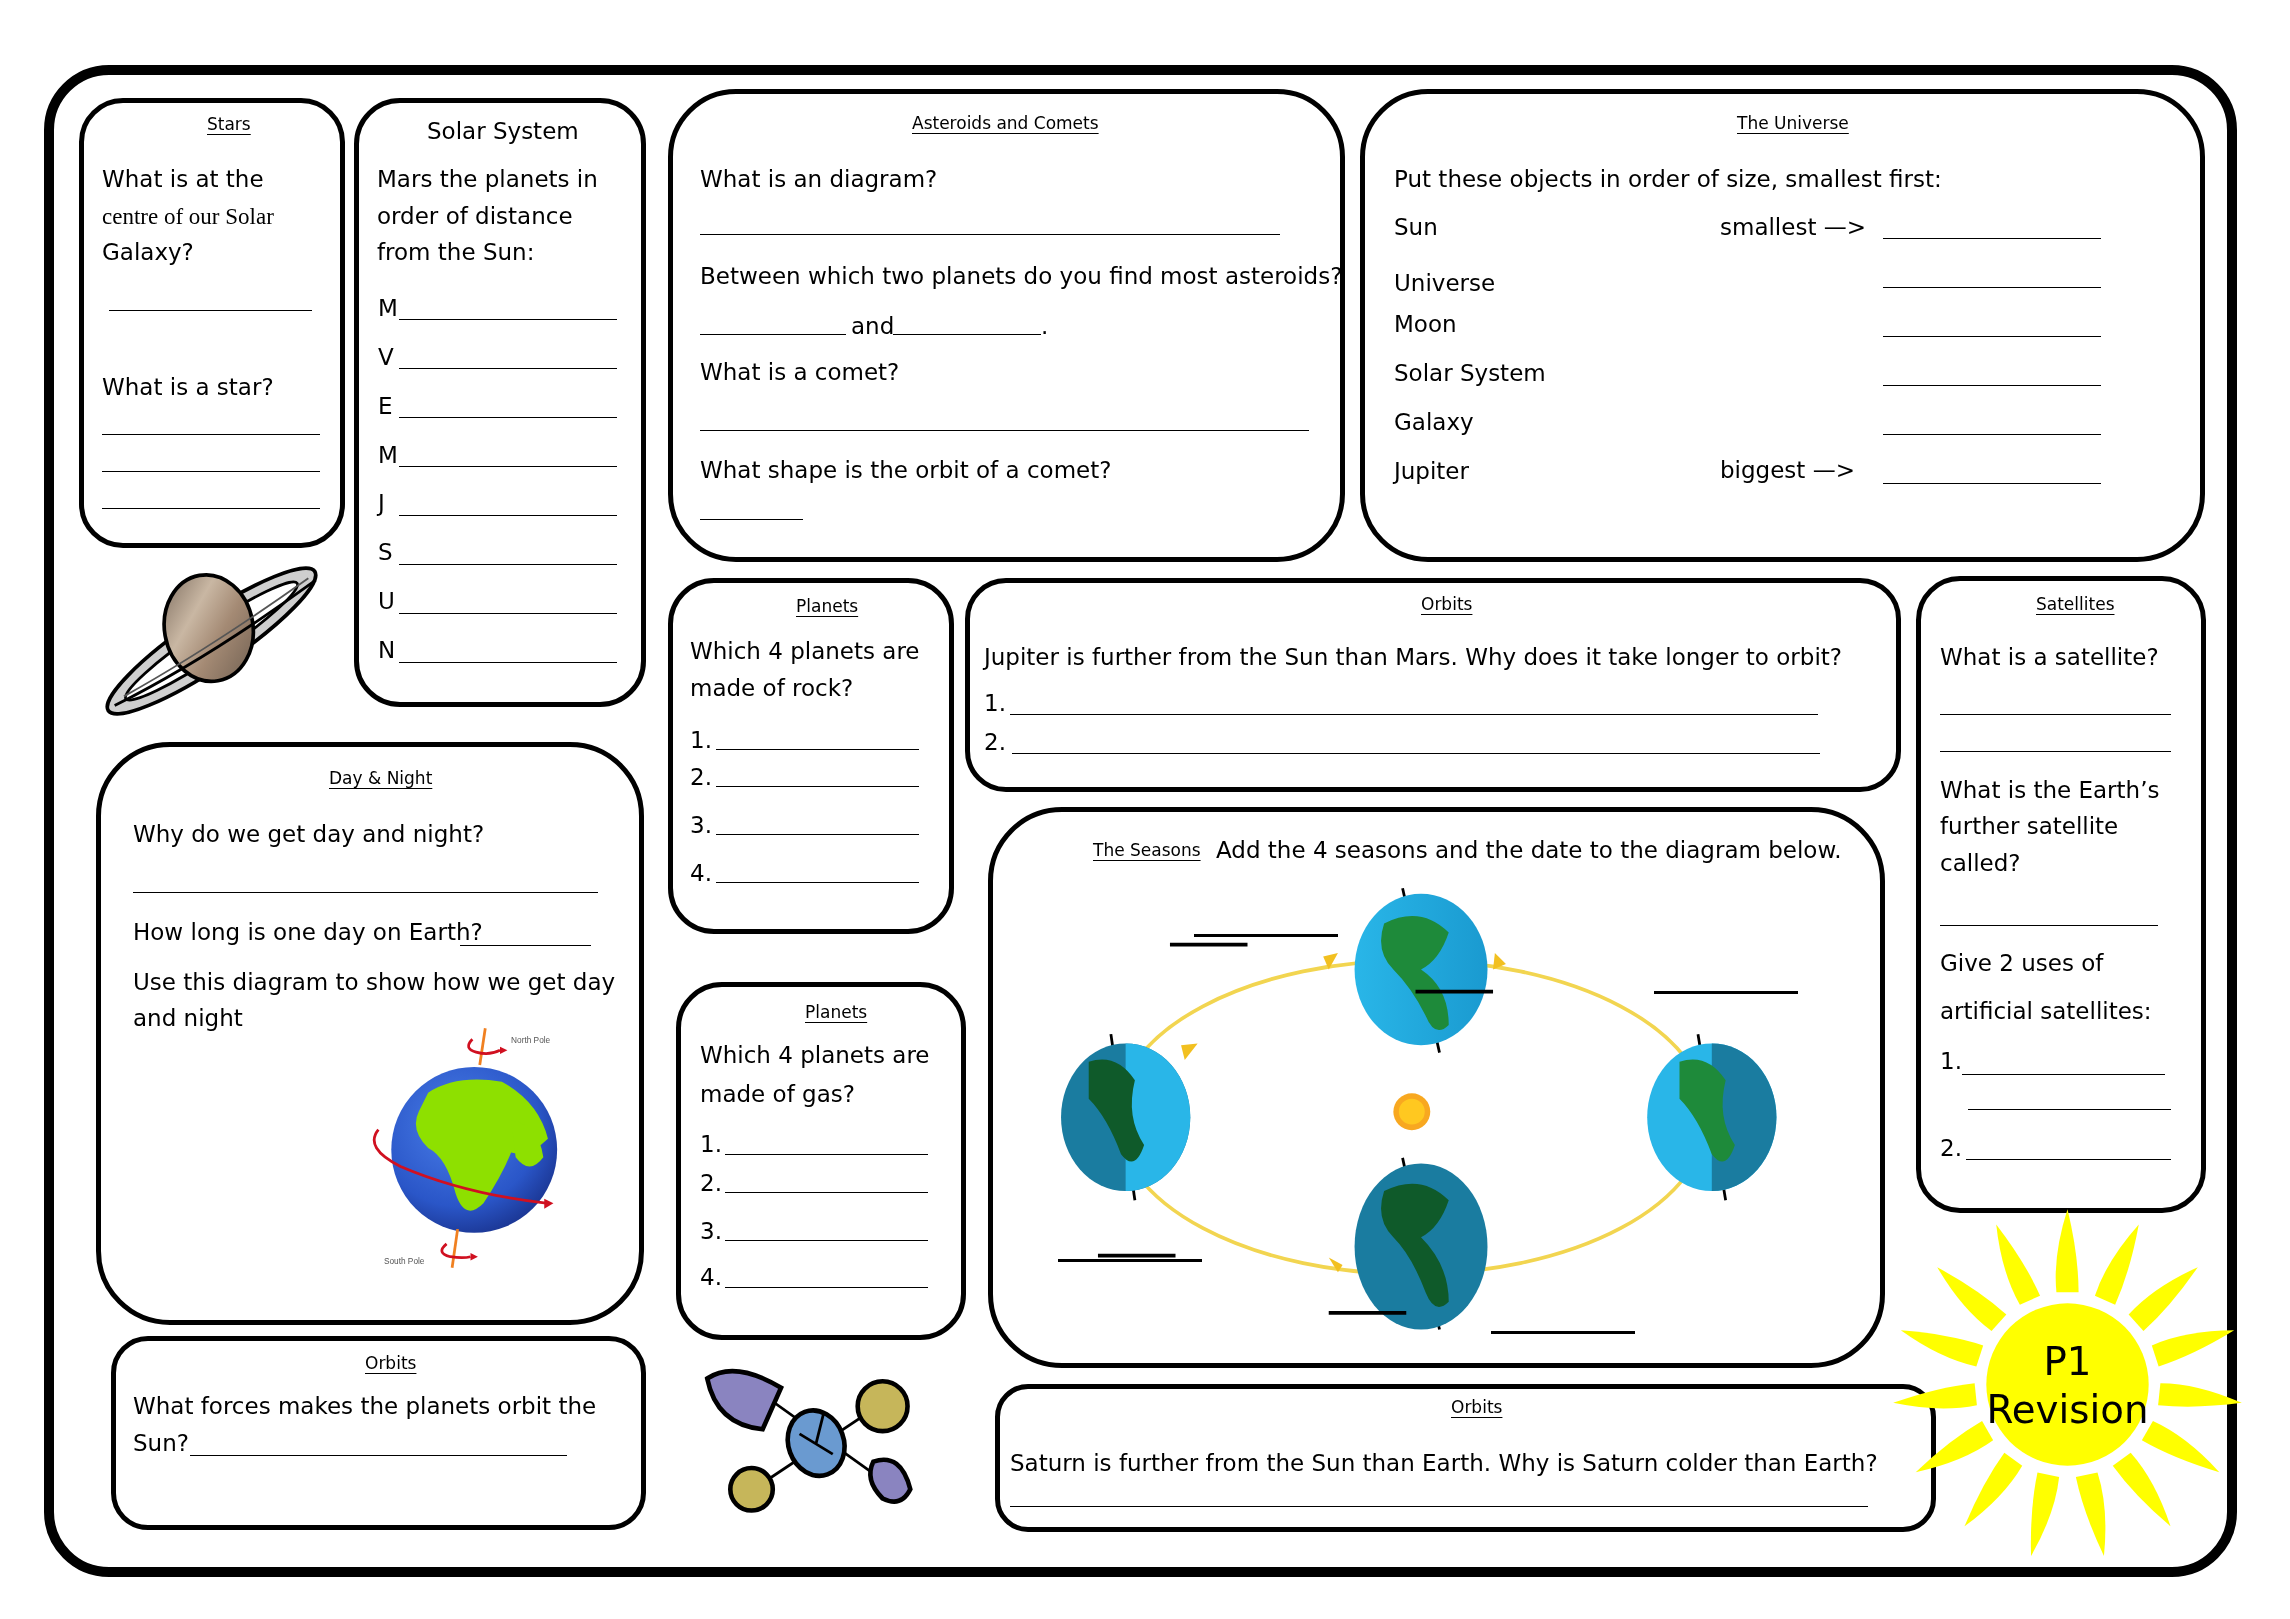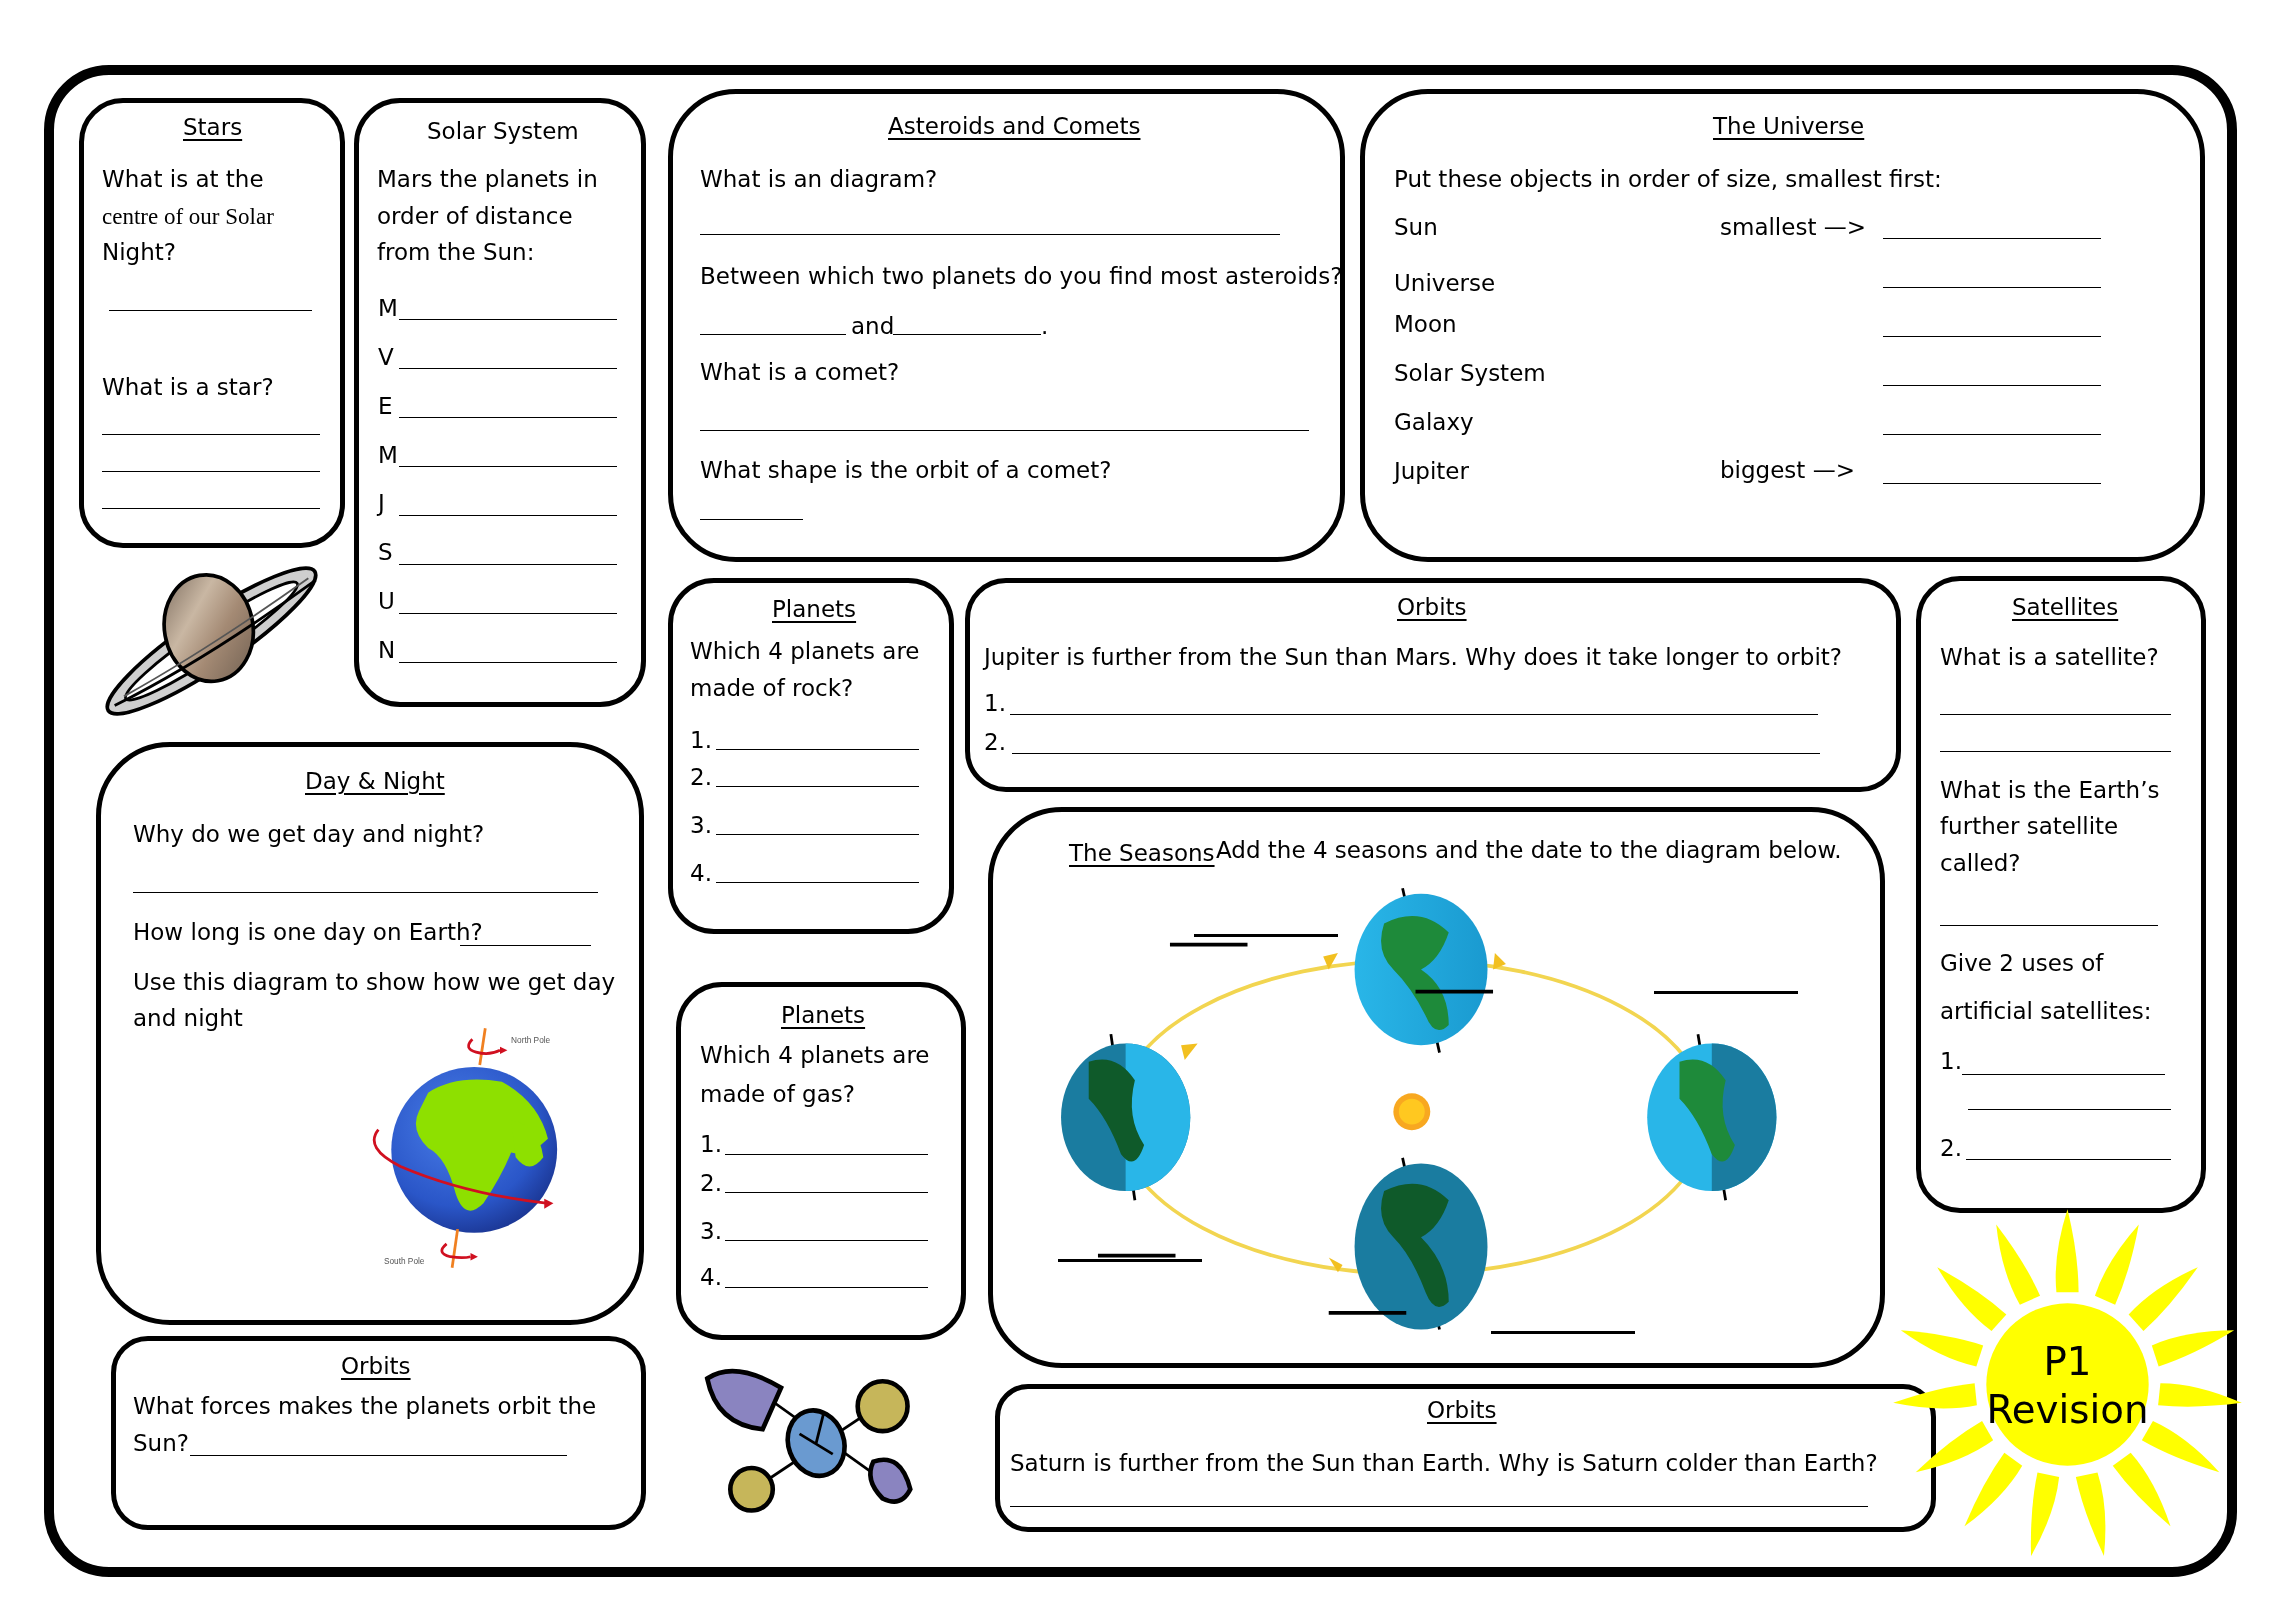--- a/index.html
+++ b/index.html
@@ -3,36 +3,36 @@
 <meta charset="utf-8">
 <style>
   html, body { margin:0; padding:0; background:#ffffff; }
   body { width:2291px; height:1620px; position:relative; overflow:hidden;
          font-family:"DejaVu Sans", sans-serif; color:#000; }
   .frame { position:absolute; left:44px; top:65px; width:2193px; height:1512px;
            border:10px solid #000; border-radius:65px; box-sizing:border-box; }
   .box { position:absolute; border:5.5px solid #000; border-radius:52px; box-sizing:border-box;
          background:#fff; }
   .title { position:absolute; text-decoration:underline; text-underline-offset:3.7px;
-           font-size:23px; white-space:nowrap; }
+           font-size:17px; white-space:nowrap;margin-left:24px; }
   .txt { position:absolute; font-size:23px; white-space:nowrap; line-height:37px; }
   .ln { position:absolute; border-bottom:1.8px solid #000; height:0; }
   .thick { border-bottom:3.7px solid #000; }
   svg { position:absolute; }
 </style>
 </head>
 <body>
 
 <div class="frame"></div>
 
 <div class="box" style="left:79px;top:98px;width:266px;height:450px;border-radius:44px;"></div>
 <div class="title" style="left:183px;top:114px;">Stars</div>
 <div class="txt" style="left:102px;top:161px;">What is at the</div>
 <div class="txt" style="left:102px;top:198px;font-family:Liberation Serif, serif;">centre of our Solar</div>
-<div class="txt" style="left:102px;top:234px;">Night?</div>
+<div class="txt" style="left:102px;top:234px;">Galaxy?</div>
 <div class="ln" style="left:109px;top:310px;width:203px;"></div>
 <div class="txt" style="left:102px;top:369px;">What is a star?</div>
 <div class="ln" style="left:102px;top:434px;width:218px;"></div>
 <div class="ln" style="left:102px;top:471px;width:218px;"></div>
 <div class="ln" style="left:102px;top:508px;width:218px;"></div>
 
 <svg style="left:96px;top:558px;" width="231" height="166" viewBox="0 0 250 180">
   <defs>
     <linearGradient id="satg" x1="0" y1="0" x2="1" y2="1">
       <stop offset="0" stop-color="#7a6a5c"></stop>

